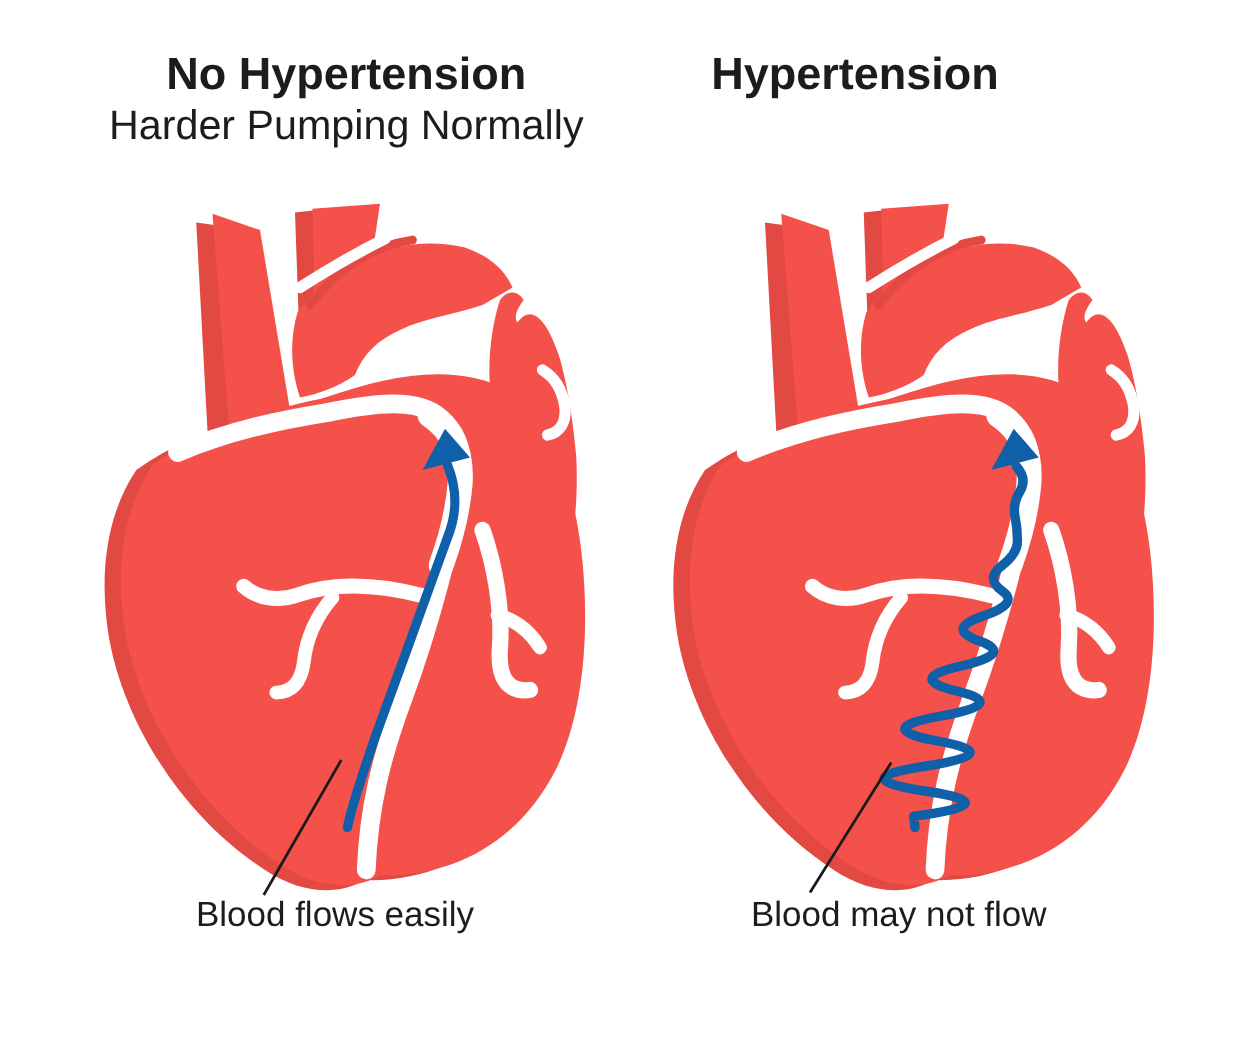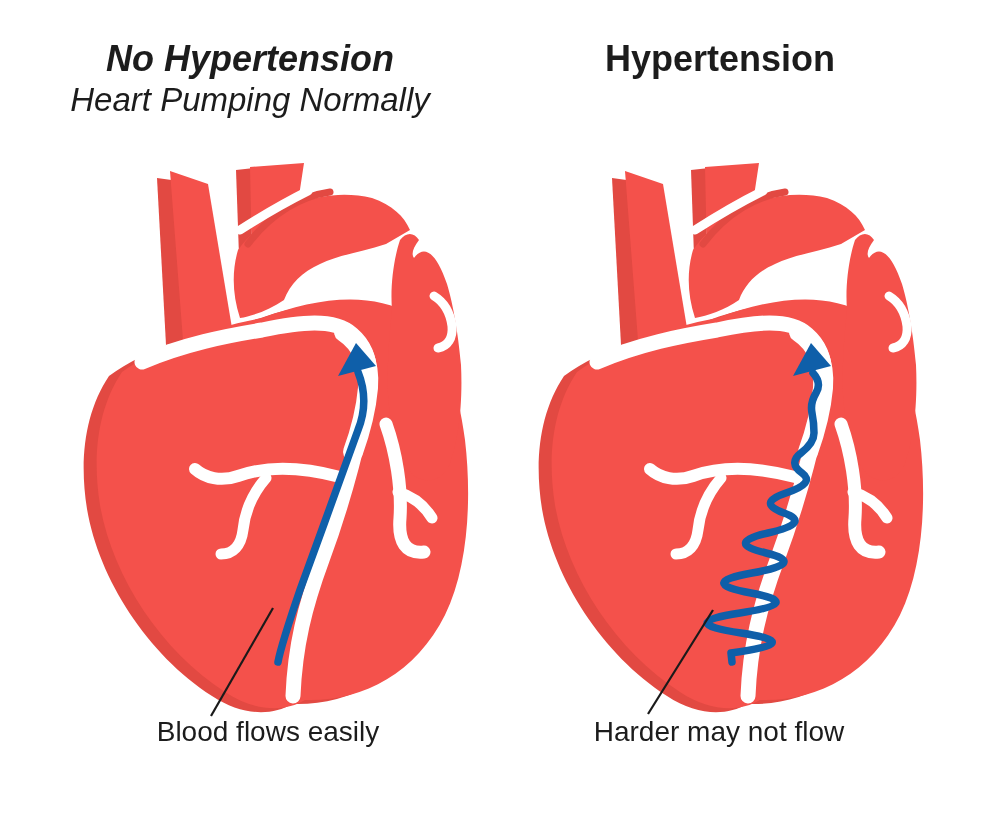--- a/index.html
+++ b/index.html
@@ -4,22 +4,22 @@
 <style>
   html,body{margin:0;padding:0;background:#ffffff;}
   #canvas{position:relative;width:1000px;height:838px;background:var(--page-bg,#fff);overflow:hidden;
           font-family:"Liberation Sans", sans-serif;color:var(--text,#1c1c1c);}
   .figure-svg{position:absolute;left:0;top:0;}
   .col-title{position:absolute;top:38px;transform:translateX(-50%);text-align:center;white-space:nowrap;}
   .col-title .t1{font-size:36px;font-weight:700;line-height:42px;letter-spacing:0px;}
   .col-title .t2{font-size:33px;font-weight:400;line-height:40px;}
   .caption{position:absolute;top:712px;transform:translateX(-50%);text-align:center;white-space:nowrap;
            font-size:28px;line-height:39px;font-weight:400;}
-  #title-left{left:250px;font-style:italic;}
-  #title-right{left:720px;text-align:right;}
+  #title-left{left:277px;}
+  #title-right{left:684px;text-align:right;}
   #caption-left{left:268px;}
   #caption-right{left:719px;}
 
   
   .hr-red{fill:var(--heart-red,#F4514B);}
   .hr-dark{fill:var(--heart-red-shadow,#E24942);}
   .hr-darkstroke{stroke:var(--heart-red-shadow,#E24942);fill:none;stroke-linecap:round;}
   .wv{stroke:var(--vessel-white,#ffffff);fill:none;stroke-linecap:round;stroke-linejoin:round;}
   .w7{stroke-width:7px;} .w9{stroke-width:9px;} .w11{stroke-width:11px;} .w12{stroke-width:12px;}
   .w13{stroke-width:13px;} .w15{stroke-width:15px;} .w20{stroke-width:20px;}
@@ -102,28 +102,28 @@
         T 740,613 T 741,633 T 731,653 L 732,662"></path>
       <polygon class="flowhead" points="811,343 793,376 831,366"></polygon>
     </g>
 
     <path class="callout" d="M 273,608 L 211,716"></path>
     <path class="callout" d="M 713,610 L 648,714"></path>
   </svg>
 
   <div class="col-title" id="title-left">
     <div class="t1">No Hypertension</div>
-    <div class="t2">Heart Pumping Normally</div>
+    <div class="t2">Harder Pumping Normally</div>
   </div>
 
   <div class="col-title" id="title-right">
     <div class="t1">Hypertension</div>
   </div>
 
   <div class="caption" id="caption-left">
     <div>Blood flows easily</div>
   </div>
 
   <div class="caption" id="caption-right">
-    <div>Harder may not flow</div>
+    <div>Blood may not flow</div>
   </div>
 
 </div>
 
 </body></html>

